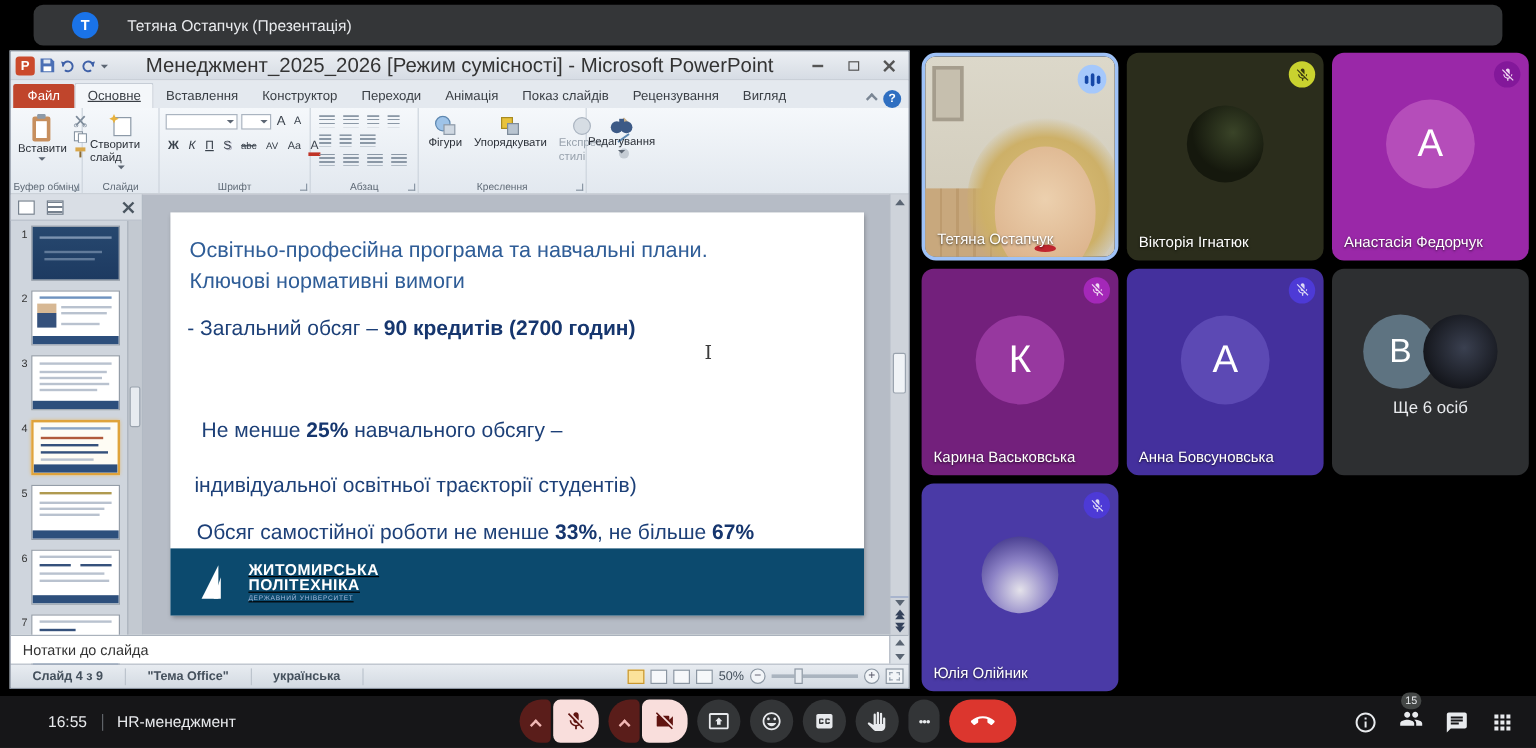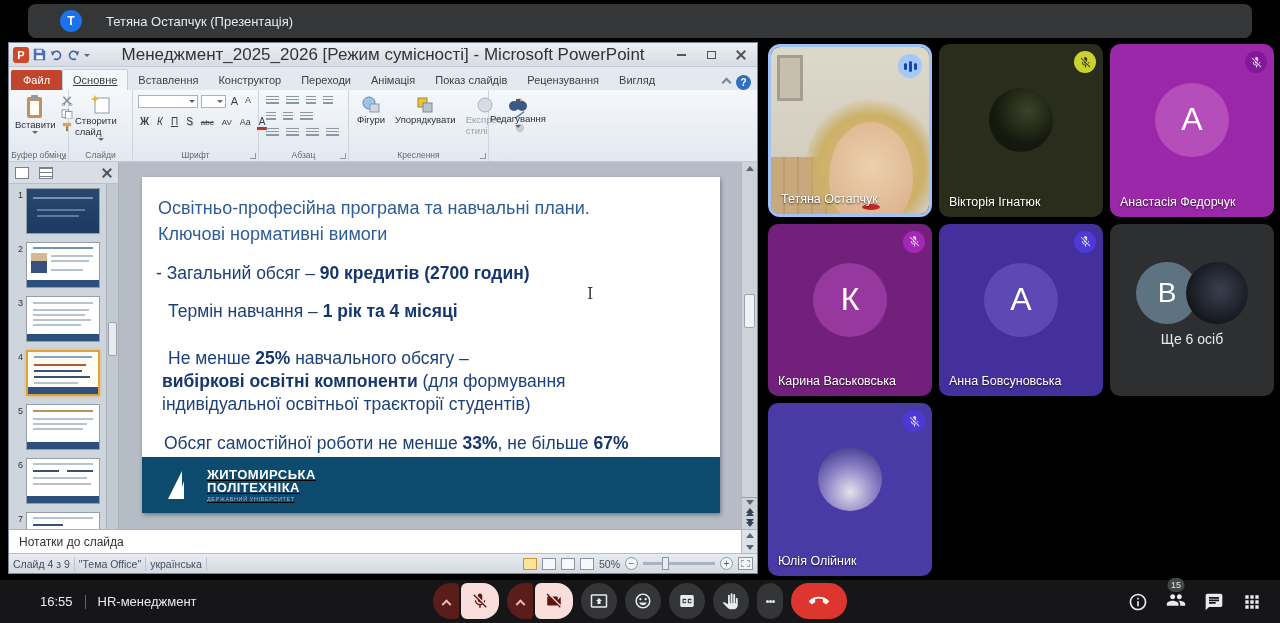--- a/index.html
+++ b/index.html
@@ -120,21 +120,21 @@
   .notesbar { position:absolute; left:0; right:0; bottom:20px; height:24px; background:#fff;
     border-top:1px solid #aab2bc; display:flex; align-items:center; }
   .notesbar span { font-size:12px; color:#333; margin-left:10px; }
   .notes-scroll { margin-left:auto; width:16px; height:100%; background:#dde2e8;
     border-left:1px solid #b2b9c2; display:flex; flex-direction:column; align-items:center;
     justify-content:space-around; }
 
   .statusbar { position:absolute; left:0; right:0; bottom:0; height:20px;
     background:linear-gradient(#e8ecf1,#d3dae2); border-top:1px solid #b6bec8;
     display:flex; align-items:center; font-size:10.5px; color:#44505c; }
-  .st-seg { padding:0 4px; border-right:1px solid #bcc4cd; height:14px; display:flex; align-items:center; }
+  .st-seg { padding:0 18px; border-right:1px solid #bcc4cd; height:14px; display:flex; align-items:center;font-weight:bold; }
   .st-right { margin-left:auto; display:flex; align-items:center; gap:5px; padding-right:4px; }
   .view-ic { width:14px; height:12px; border:1px solid #8b96a2; background:#f6f8fa; }
   .view-ic.on { background:#fbe29b; border-color:#c9972f; }
   .zbtn { width:13px; height:13px; border-radius:50%; border:1px solid #8b96a2; background:#f2f5f8;
     display:flex; align-items:center; justify-content:center; font-size:10px; color:#556; line-height:0; }
   .ztrack { width:72px; height:3px; background:#aab4bf; position:relative; }
   .zthumb { position:absolute; left:26%; top:-5px; width:7px; height:13px; background:#e9edf2;
     border:1px solid #8b96a2; }
   .fit-ic { width:15px; height:13px; border:1px solid #8b96a2; background:#f2f5f8; position:relative; }
   .fit-ic:before { content:""; position:absolute; inset:2px; border:1px dashed #97a2ae; }
@@ -507,26 +507,23 @@
 
     <div class="canvas">
       <div class="slide">
         <div class="s-head">
           <span>Освітньо-професійна програма та навчальні плани.</span><br>
           <span>Ключові нормативні вимоги</span>
         </div>
         <div class="s-line" style="left:14px; top:86px">
           <span>- Загальний обсяг – </span><b>90 кредитів (2700 годин)</b>
         </div>
-        <div class="s-line" style="left:26px; top:124px">
-          <span>Термін навчання – </span><b>1 рік та 4 місяці</b>
-        </div>
         <div class="s-line" style="left:26px; top:170px; line-height:23px">
           <span>Не менше </span><b>25%</b><span> навчального обсягу –</span><br>
-          <span style="margin-left:-6px"><b>вибіркові освітні компоненти</b><span> (для формування</span></span><br>
+          <br>
           <span style="margin-left:-6px">індивідуальної освітньої траєкторії студентів)</span>
         </div>
         <div class="s-line" style="left:22px; top:256px">
           <span>Обсяг самостійної роботи не менше </span><b>33%</b><span>, не більше </span><b>67%</b>
         </div>
         <div class="s-foot">
           <div class="logo">
             <svg width="34" height="36" viewBox="0 0 34 36">
               <path d="M2 32L16 4v28z" fill="#fff"></path>
               <path d="M18 14v18h-6z" fill="#fff"></path>

